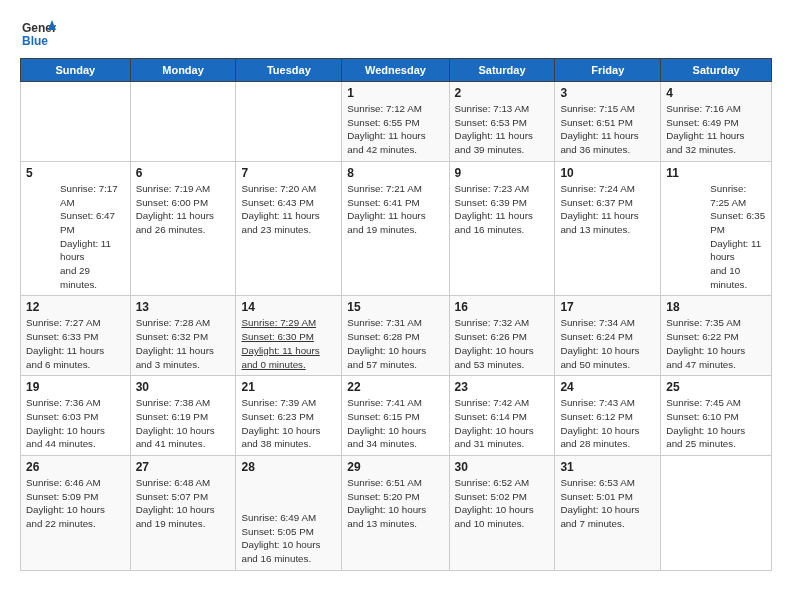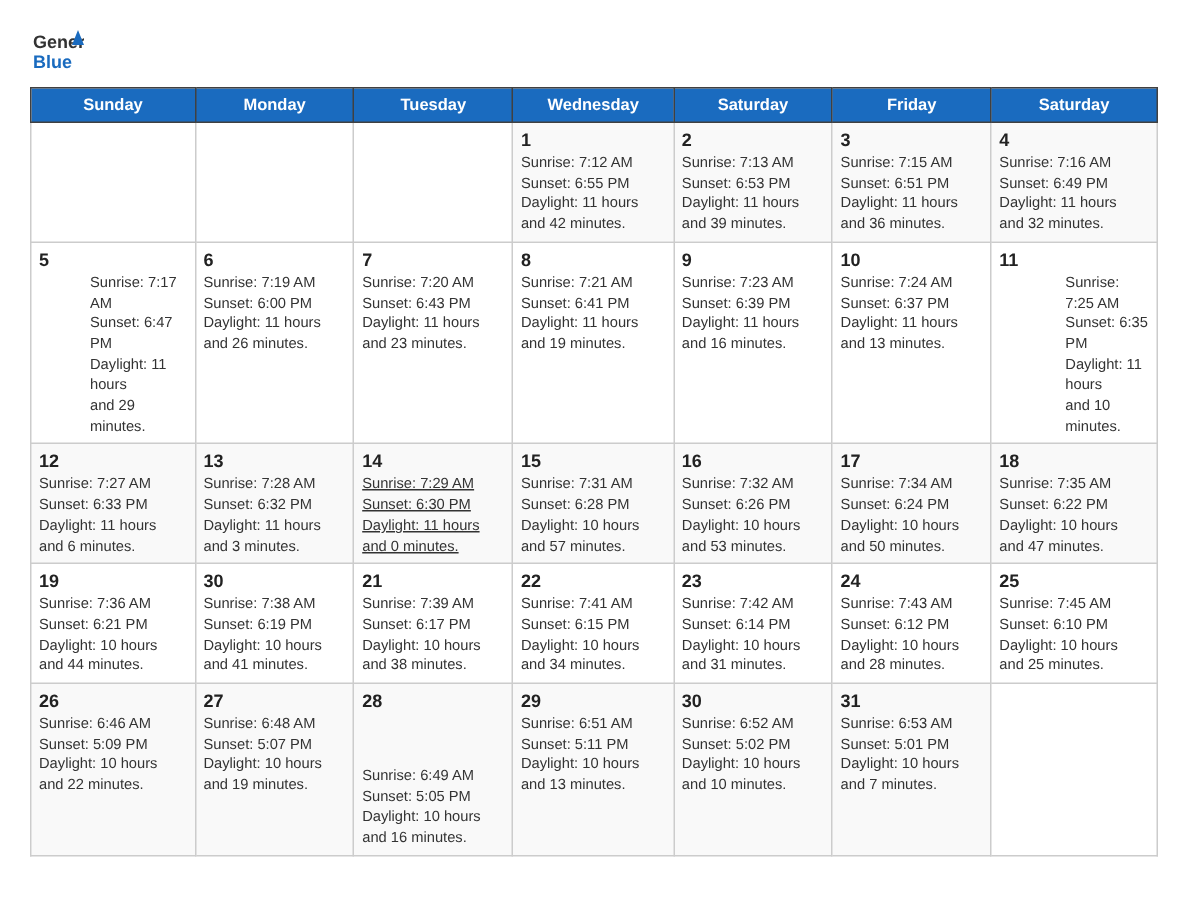--- a/index.html
+++ b/index.html
@@ -224,35 +224,35 @@
             <div class="day-info" style="white-space: pre-line;">Sunrise: 7:35 AM
 Sunset: 6:22 PM
 Daylight: 10 hours
 and 47 minutes.</div>
           </td>
         </tr>
         <tr>
           <td>
             <div class="day-number">19</div>
             <div class="day-info" style="white-space: pre-line;">Sunrise: 7:36 AM
-Sunset: 6:21 PM
+Sunset: 6:03 PM
 Daylight: 10 hours
 and 44 minutes.</div>
           </td>
           <td>
             <div class="day-number">30</div>
             <div class="day-info" style="white-space: pre-line;">Sunrise: 7:38 AM
 Sunset: 6:19 PM
 Daylight: 10 hours
 and 41 minutes.</div>
           </td>
           <td>
             <div class="day-number">21</div>
             <div class="day-info" style="white-space: pre-line;">Sunrise: 7:39 AM
-Sunset: 6:17 PM
+Sunset: 6:23 PM
 Daylight: 10 hours
 and 38 minutes.</div>
           </td>
           <td>
             <div class="day-number">22</div>
             <div class="day-info" style="white-space: pre-line;">Sunrise: 7:41 AM
 Sunset: 6:15 PM
 Daylight: 10 hours
 and 34 minutes.</div>
           </td>
@@ -296,21 +296,21 @@
           <td>
             <div class="day-number">28</div>
             <div class="day-info" style="white-space: pre-line; margin-top: 37px;">Sunrise: 6:49 AM
 Sunset: 5:05 PM
 Daylight: 10 hours
 and 16 minutes.</div>
           </td>
           <td>
             <div class="day-number">29</div>
             <div class="day-info" style="white-space: pre-line;">Sunrise: 6:51 AM
-Sunset: 5:11 PM
+Sunset: 5:20 PM
 Daylight: 10 hours
 and 13 minutes.</div>
           </td>
           <td>
             <div class="day-number">30</div>
             <div class="day-info" style="white-space: pre-line;">Sunrise: 6:52 AM
 Sunset: 5:02 PM
 Daylight: 10 hours
 and 10 minutes.</div>
           </td>

